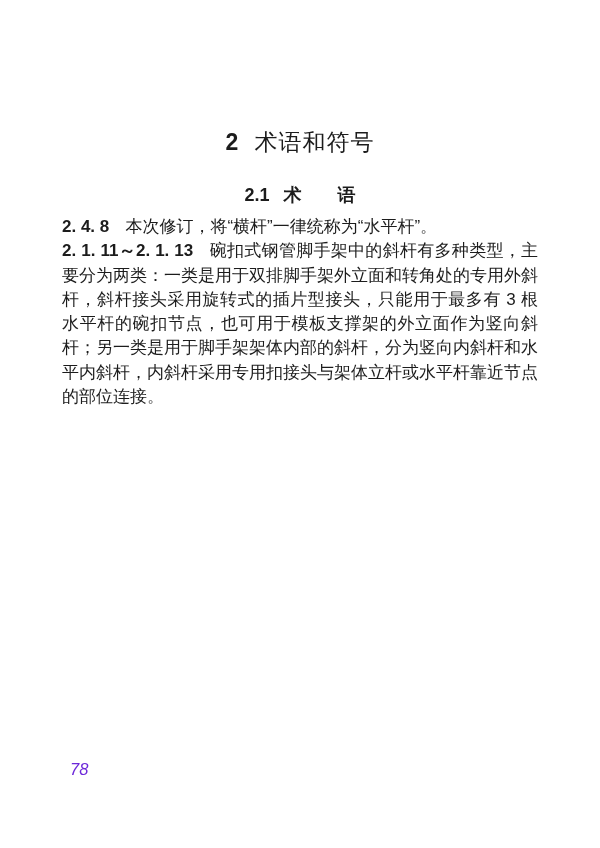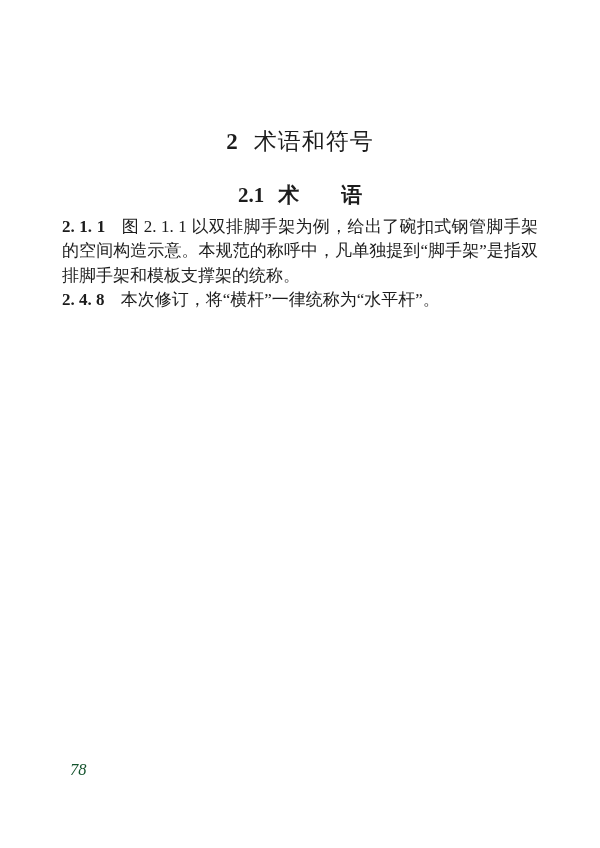--- a/index.html
+++ b/index.html
@@ -7,21 +7,21 @@
     padding: 0;
     background: #e8e8e8;
   }
   .page {
     position: relative;
     width: 600px;
     height: 848px;
     margin: 0 auto;
     background: #ffffff;
     color: #1c1c1c;
-    font-family: Liberation Serif, serif;
+    font-family: Liberation Sans, sans-serif;
     overflow: hidden;
     box-sizing: border-box;
   }
   .doc-title {
     margin: 0;
     padding-top: 126px;
     text-align: center;
     font-size: 23px;
     line-height: 32px;
     font-weight: normal;
@@ -29,21 +29,21 @@
   }
   .doc-title .chapter-num {
     font-weight: bold;
     margin-right: 16px;
     letter-spacing: 0;
   }
   .section-title {
     margin: 0;
     margin-top: 25px;
     text-align: center;
-    font-size: 21px;
+    font-size: 18px;
     line-height: 24px;
     font-weight: bold;
   }
   .section-title .section-num {
     margin-right: 14px;
   }
   .content {
     margin: 8px 62px 0 62px;
     font-size: 17px;
     line-height: 24.3px;
@@ -61,42 +61,42 @@
     font-weight: bold;
     margin-right: 0.95em;
     white-space: nowrap;
   }
   .page-number {
     position: absolute;
     left: 70px;
     top: 760px;
     font-size: 16.5px;
     font-style: italic;
-    color: #14532d;
+    color: #6d28d9;
   }
 </style>
 </head>
 <body>
 
 <div class="page">
 
   <h1 class="doc-title">
     <span class="chapter-num">2</span><span>术语和符号</span>
   </h1>
 
   <h2 class="section-title">
     <span class="section-num">2.1</span><span>术　　语</span>
   </h2>
 
   <div class="content">
 
 
-    <p class="para"><span class="clause-label">2. 1. 1</span><span>图 2. 1. 1 以双排脚手架为例，给出了碗扣式钢管脚手架的空间构造示意。本规范的称呼中，凡单独提到“脚手架”是指双排脚手架和模板支撑架的统称。</span></p>
 
     <p class="para"><span class="clause-label">2. 4. 8</span><span>本次修订，将“横杆”一律统称为“水平杆”。</span></p>
 
+    <p class="para"><span class="clause-label">2. 1. 11～2. 1. 13</span><span>碗扣式钢管脚手架中的斜杆有多种类型，主要分为两类：一类是用于双排脚手架外立面和转角处的专用外斜杆，斜杆接头采用旋转式的插片型接头，只能用于最多有 3 根水平杆的碗扣节点，也可用于模板支撑架的外立面作为竖向斜杆；另一类是用于脚手架架体内部的斜杆，分为竖向内斜杆和水平内斜杆，内斜杆采用专用扣接头与架体立杆或水平杆靠近节点的部位连接。</span></p>
 
 
   </div>
 
   <div class="page-number">78</div>
 
 </div>
 
 </body></html>

